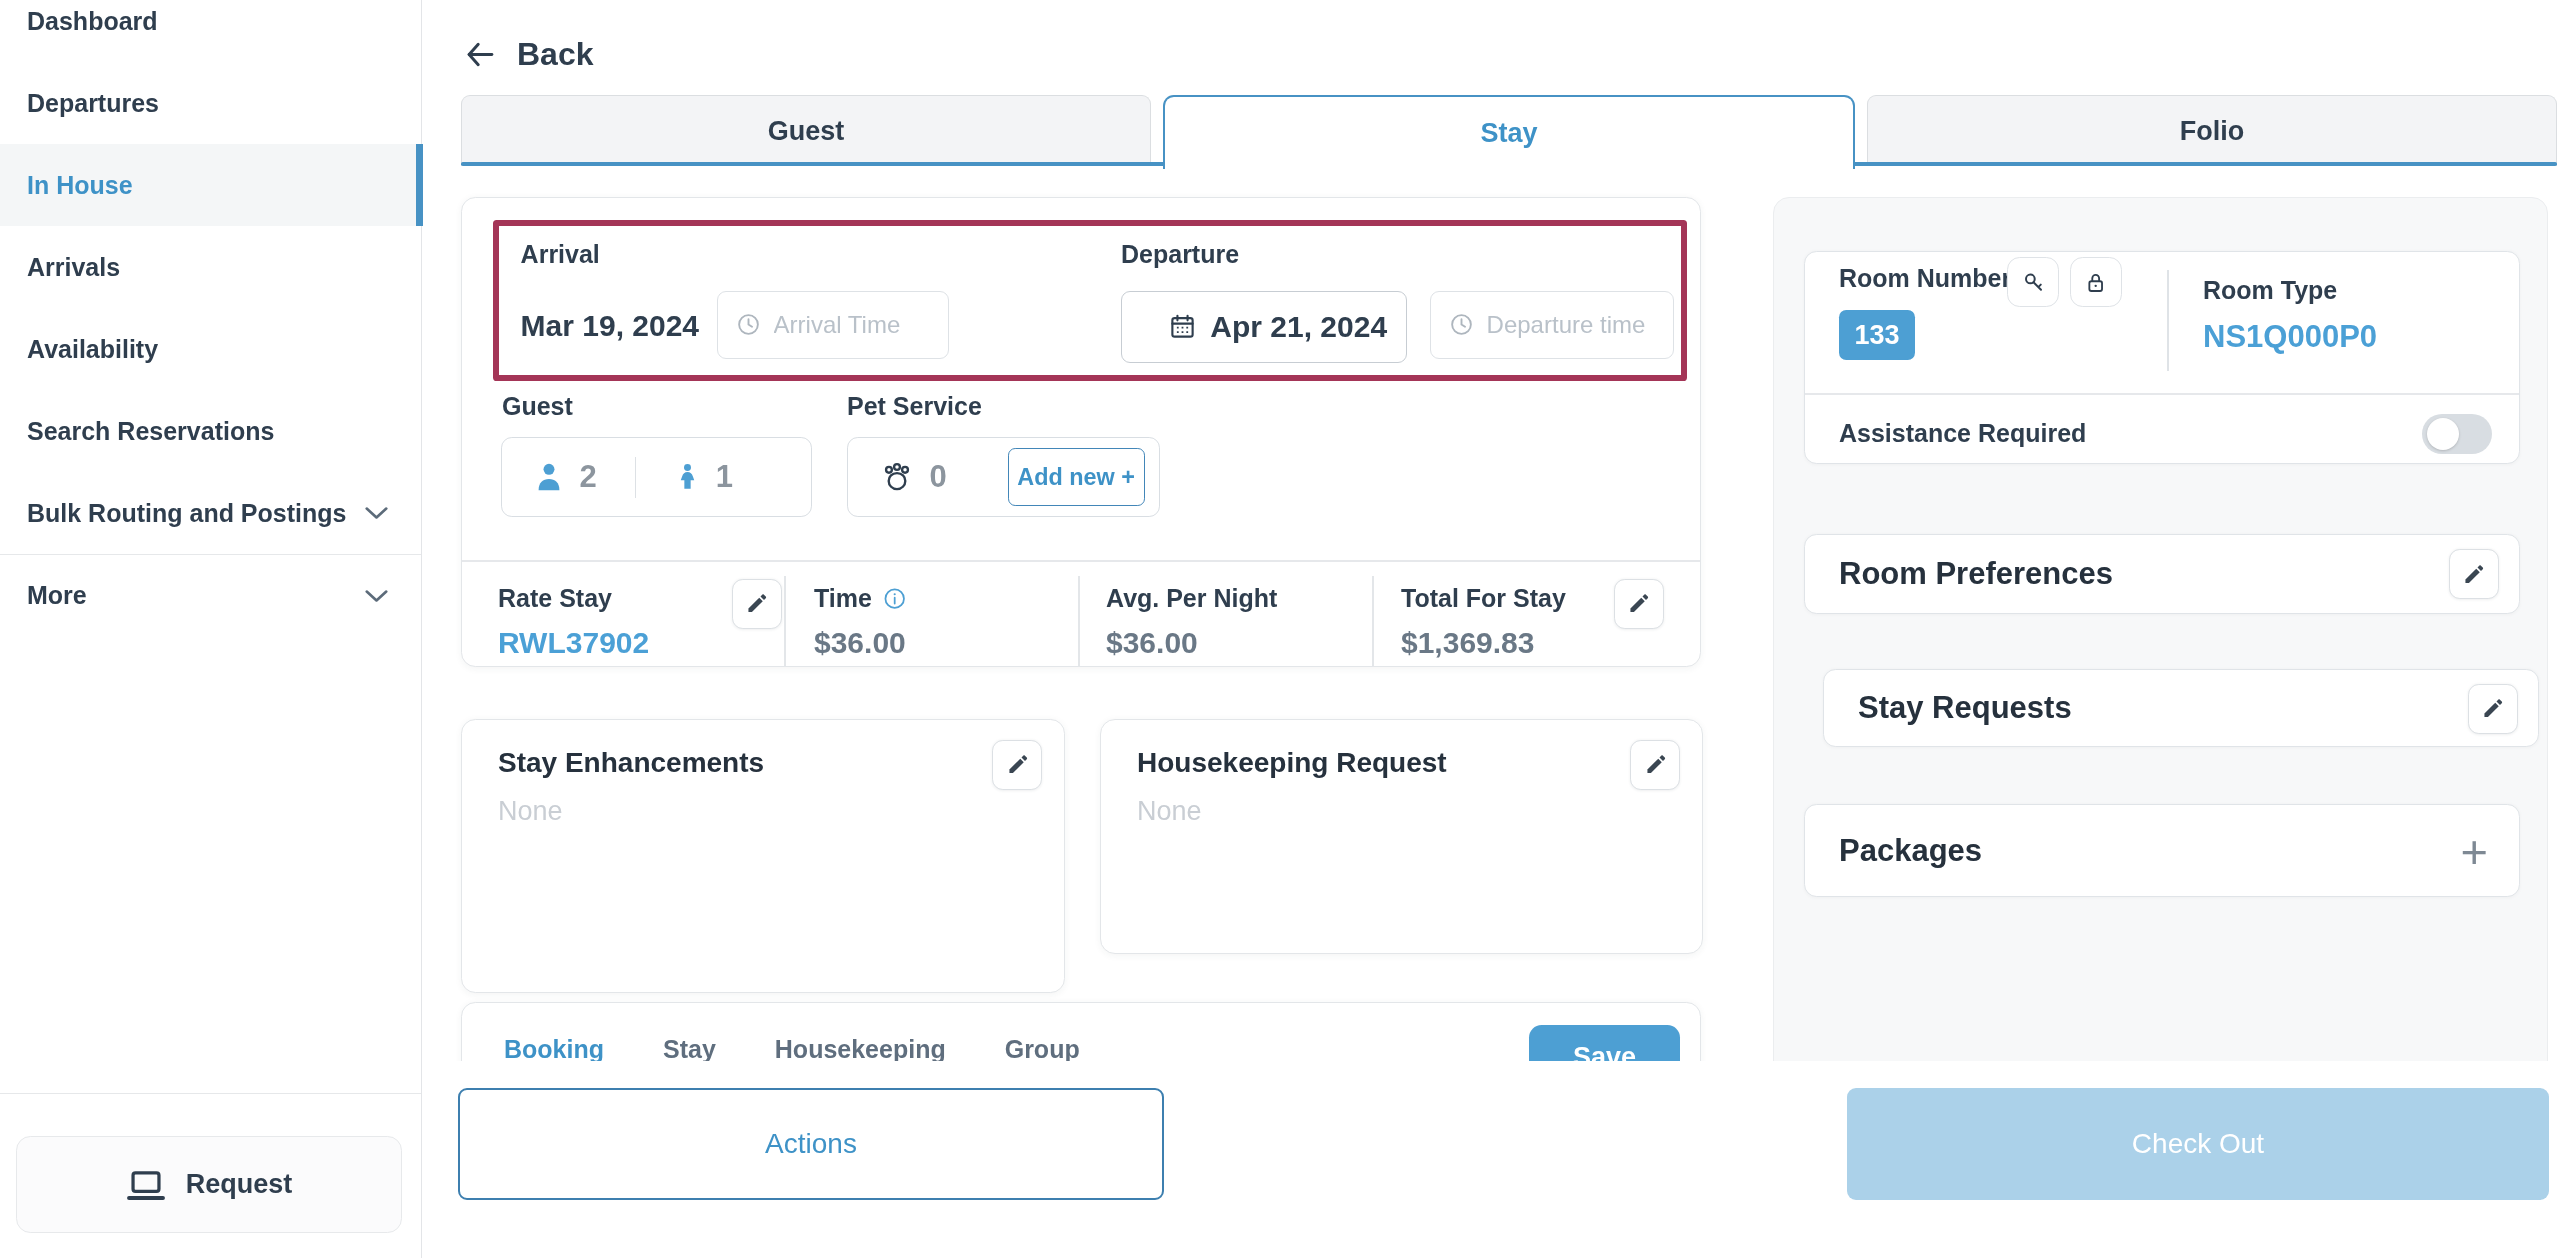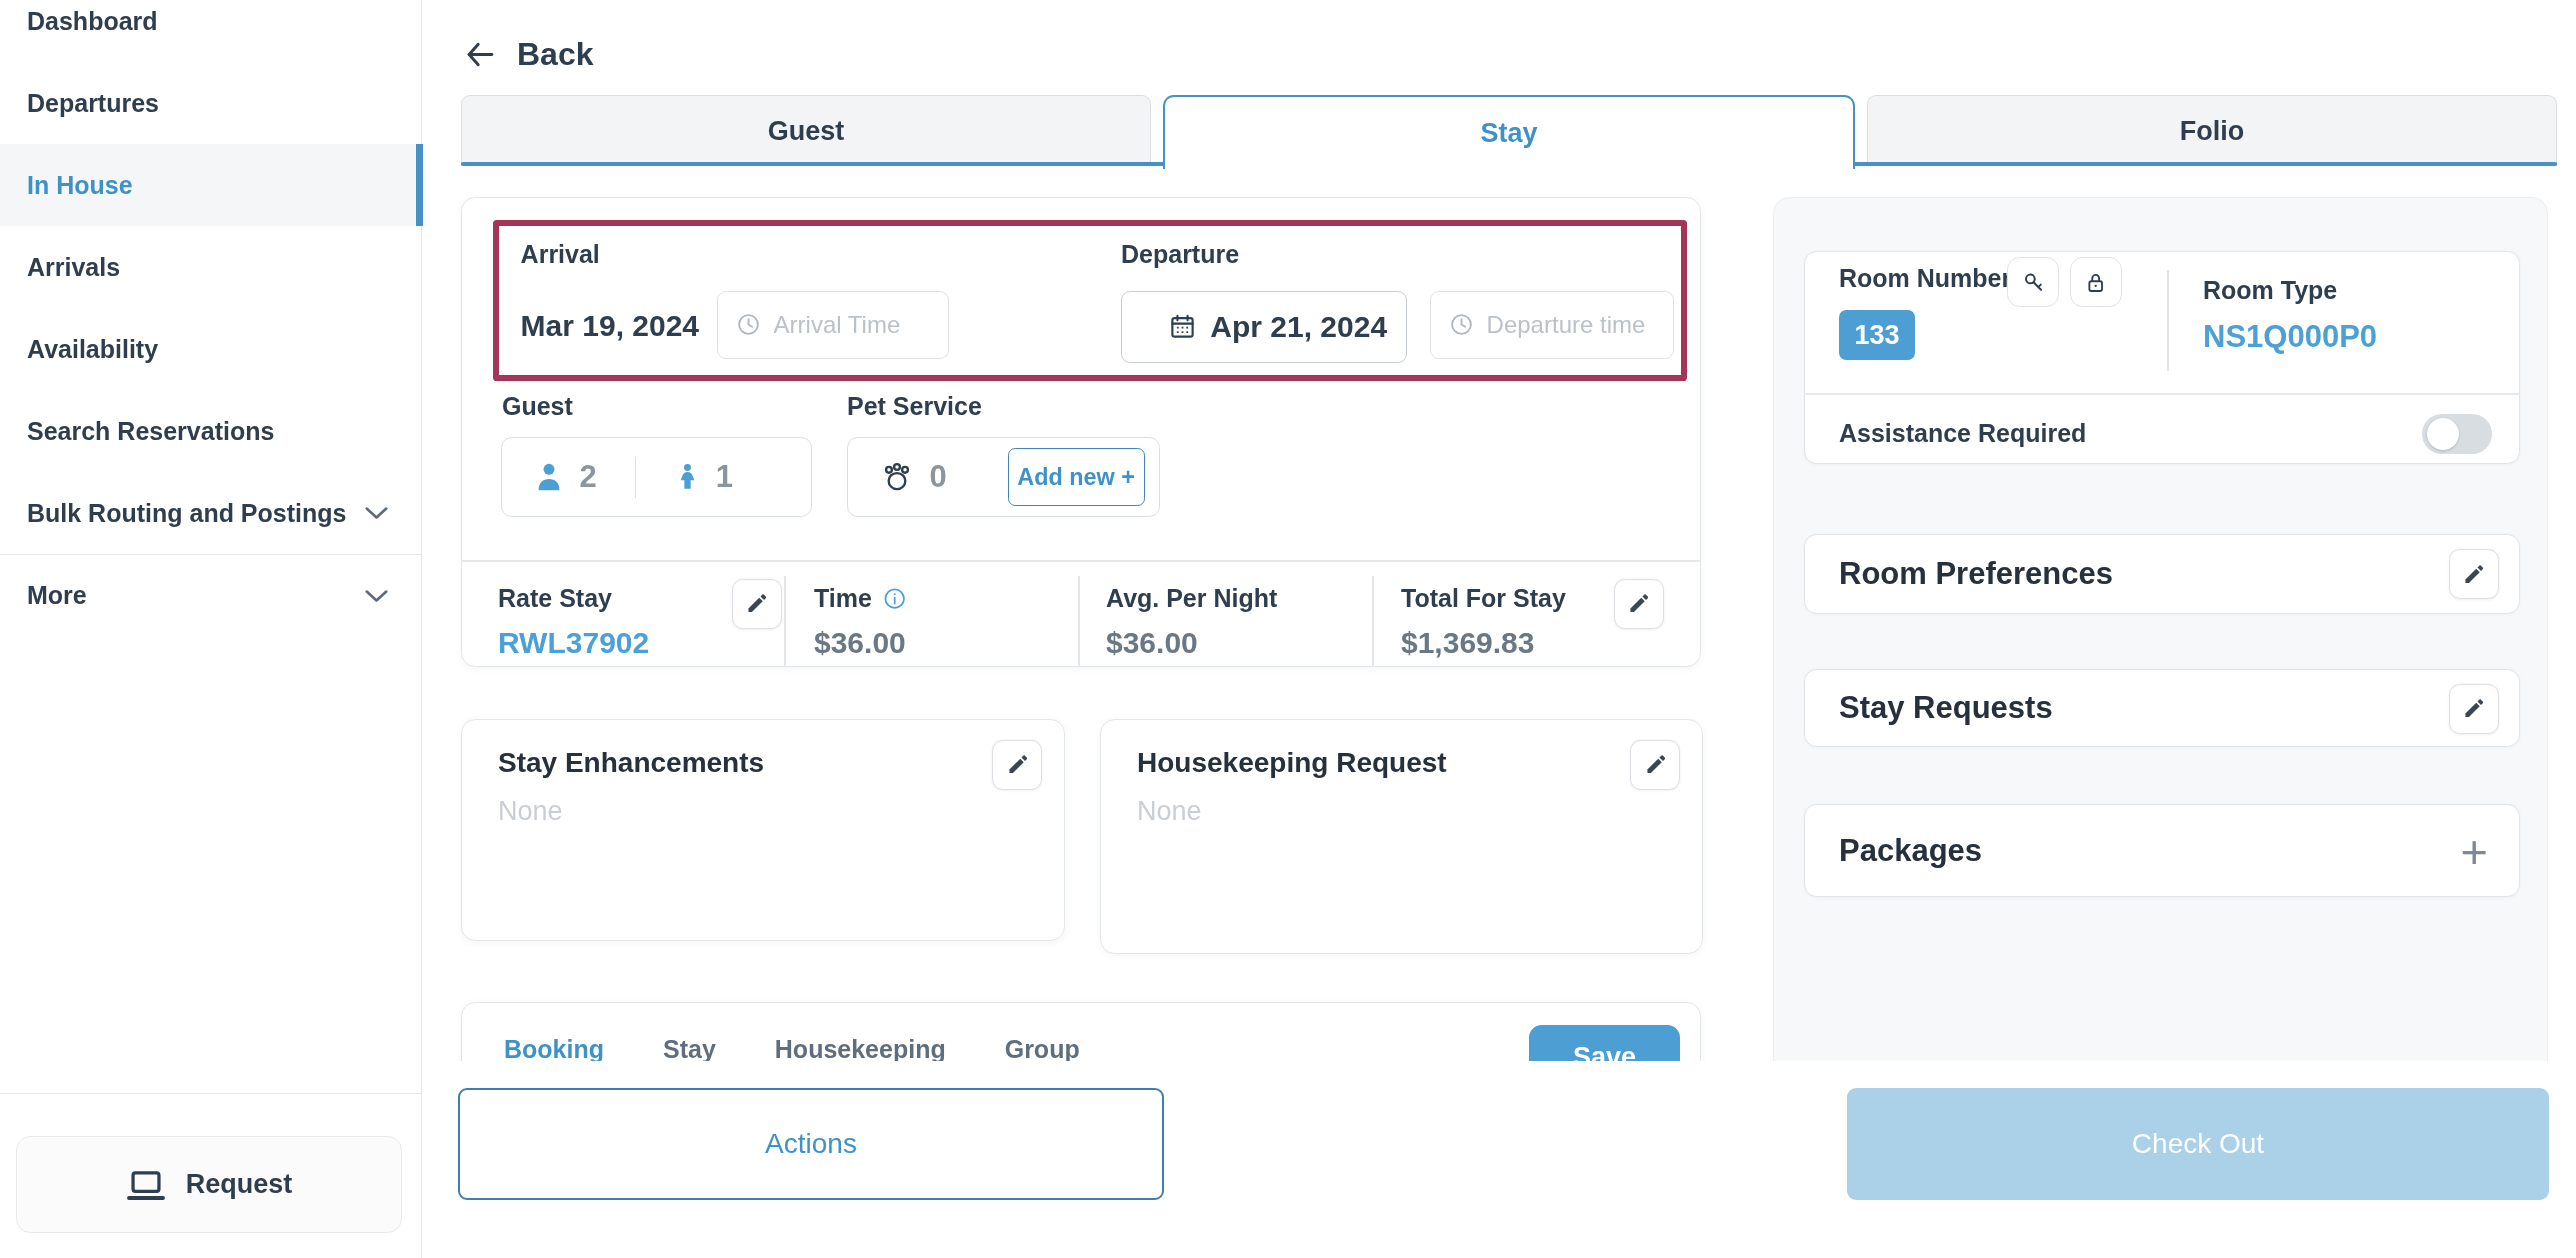--- a/index.html
+++ b/index.html
@@ -255,21 +255,21 @@
     <div class="rate-value" style="left:939px;">$1,369.83</div>
 
     <div class="icon-btn" style="left:1152px; top:381px;">
       <svg width="23.4" height="23.4" viewBox="0 0 24 24" fill="#3A4652">
         <path d="M3.5 16.9 L14.6 5.8 l3.6 3.6 L7.1 20.5 H3.5 z"></path>
         <path d="M15.9 4.5 l1.8-1.8 c.5-.5 1.2-.5 1.7 0 l1.9 1.9 c.5.5.5 1.2 0 1.7 l-1.8 1.8 z"></path>
       </svg>
     </div>
   </div>
 
-  <div class="card" style="left:37px; top:719px; width:604px; height:222px;">
+  <div class="card" style="left:37px; top:719px; width:604px; height:274px;">
     <div class="mini-card-title">Stay Enhancements</div>
     <div class="icon-btn" style="right:21.6px; top:20px;">
       <svg width="23.4" height="23.4" viewBox="0 0 24 24" fill="#3A4652">
         <path d="M3.5 16.9 L14.6 5.8 l3.6 3.6 L7.1 20.5 H3.5 z"></path>
         <path d="M15.9 4.5 l1.8-1.8 c.5-.5 1.2-.5 1.7 0 l1.9 1.9 c.5.5.5 1.2 0 1.7 l-1.8 1.8 z"></path>
       </svg>
     </div>
     <div class="none-text">None</div>
   </div>
 
@@ -331,21 +331,21 @@
     <div class="panel-card section-card" style="top:336px; height:80px;">
       <div class="section-title">Room Preferences</div>
       <div class="icon-btn" style="right:20px; top:14.4px;">
         <svg width="23.4" height="23.4" viewBox="0 0 24 24" fill="#3A4652">
           <path d="M3.5 16.9 L14.6 5.8 l3.6 3.6 L7.1 20.5 H3.5 z"></path>
           <path d="M15.9 4.5 l1.8-1.8 c.5-.5 1.2-.5 1.7 0 l1.9 1.9 c.5.5.5 1.2 0 1.7 l-1.8 1.8 z"></path>
         </svg>
       </div>
     </div>
 
-    <div class="panel-card section-card" style="top:471px; height:78px;">
+    <div class="panel-card section-card" style="top:471px; height:78px;margin-left:19px;">
       <div class="section-title">Stay Requests</div>
       <div class="icon-btn" style="right:20px; top:13.5px;">
         <svg width="23.4" height="23.4" viewBox="0 0 24 24" fill="#3A4652">
           <path d="M3.5 16.9 L14.6 5.8 l3.6 3.6 L7.1 20.5 H3.5 z"></path>
           <path d="M15.9 4.5 l1.8-1.8 c.5-.5 1.2-.5 1.7 0 l1.9 1.9 c.5.5.5 1.2 0 1.7 l-1.8 1.8 z"></path>
         </svg>
       </div>
     </div>
 
     <div class="panel-card section-card" style="top:606px; height:93px;">

